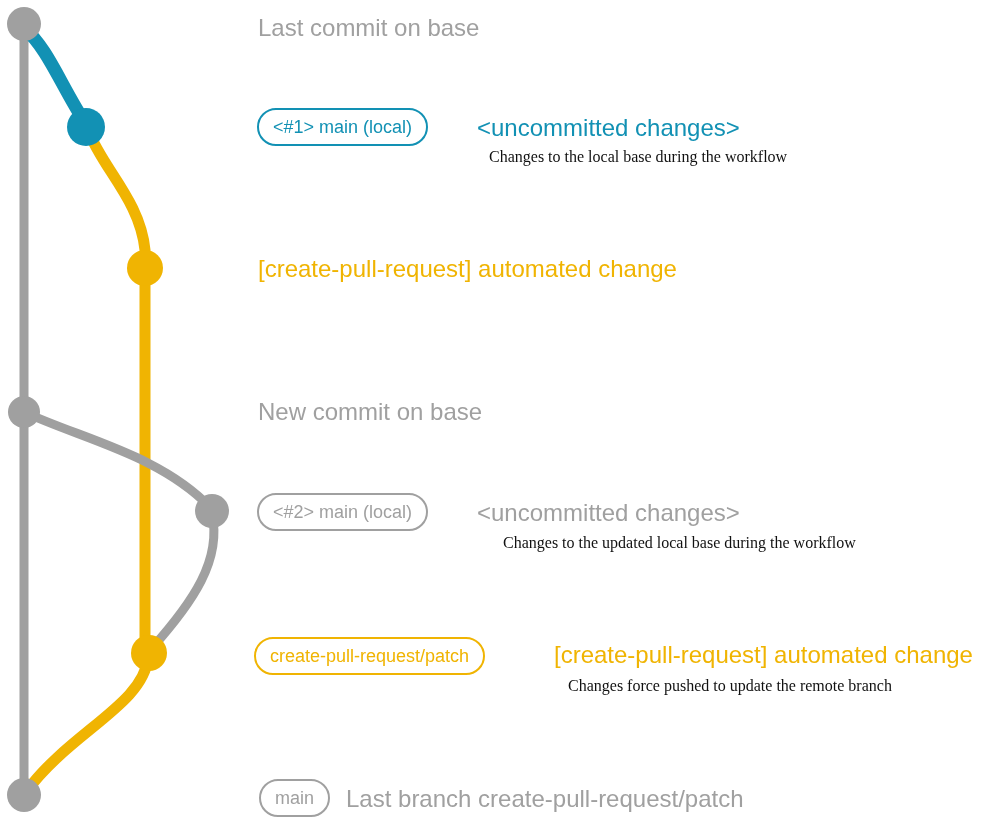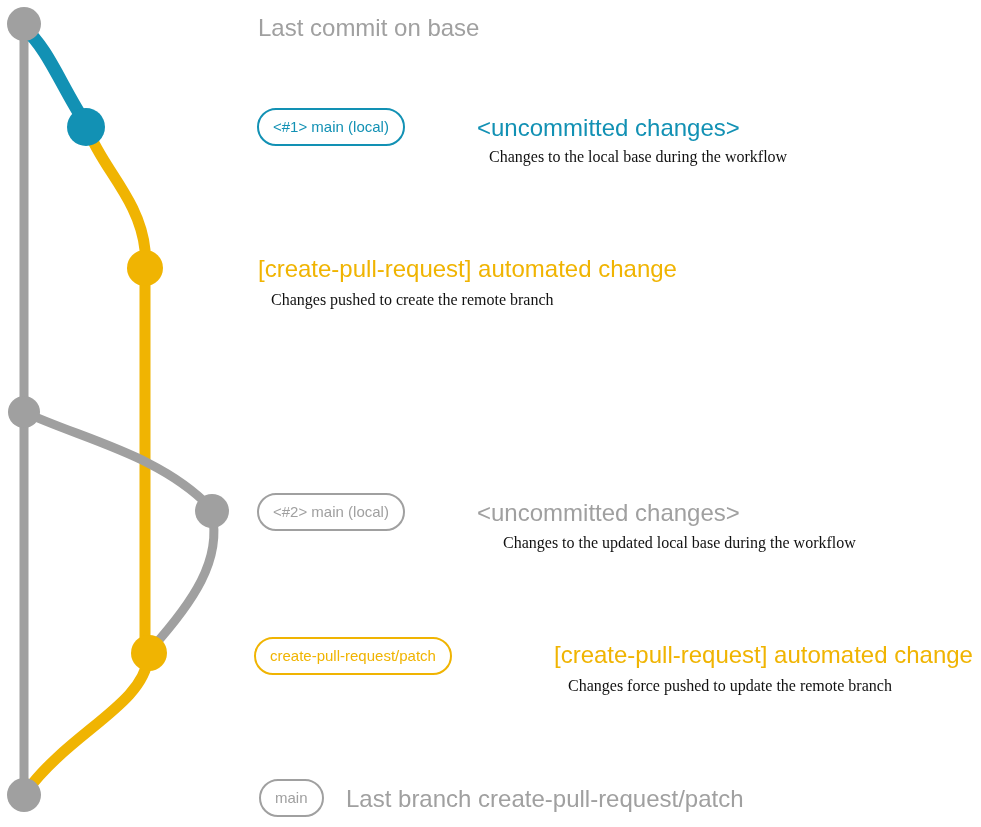--- a/index.html
+++ b/index.html
@@ -9,21 +9,21 @@
   }
   .graph-svg{position:absolute;left:0;top:0;}
   .abs{position:absolute;white-space:nowrap;}
   .label{font-size:24px;line-height:25px;}
   .desc{font-family:"Liberation Serif", serif;font-size:16px;line-height:24px;color:var(--dark);}
   .gray{color:var(--gray);}
   .blue{color:var(--blue);}
   .yellow{color:var(--yellow);}
   .badge{
     display:inline-block;border:2px solid;border-radius:20px;
-    padding:5px 14px;font-size:15px;line-height:24px;background:#fff;
+    padding:5px 14px;font-size:18px;line-height:24px;background:#fff;
   }
   .badge.blue{border-color:var(--blue);color:var(--blue);}
   .badge.gray{border-color:var(--gray);color:var(--gray);text-align:right;}
   .badge.yellow{border-color:var(--yellow);color:var(--yellow);}
 </style>
 </head>
 <body>
 
 <div class="stage">
 
@@ -48,22 +48,22 @@
     <circle cx="24" cy="795" r="17" fill="#a0a0a0"></circle>
   </svg>
 
   <div class="abs label gray" style="left:258px;top:15px;">Last commit on base</div>
 
   <span class="abs badge blue" style="left:257px;top:108px;">&lt;#1&gt; main (local)</span>
   <div class="abs label blue" style="left:477px;top:115px;">&lt;uncommitted changes&gt;</div>
   <div class="abs desc" style="left:489px;top:145px;">Changes to the local base during the workflow</div>
 
   <div class="abs label yellow" style="left:258px;top:256px;">[create-pull-request] automated change</div>
-  <div class="abs desc" style="left:271px;top:288px;">Changes pushed to create the remote branch</div>
 
+  <div class="abs label gray" style="left:258px;top:399px;">New commit on base</div>
 
   <span class="abs badge gray" style="left:257px;top:493px;">&lt;#2&gt; main (local)</span>
   <div class="abs label gray" style="left:477px;top:500px;">&lt;uncommitted changes&gt;</div>
   <div class="abs desc" style="left:503px;top:531px;">Changes to the updated local base during the workflow</div>
 
   <span class="abs badge yellow" style="left:254px;top:637px;">create-pull-request/patch</span>
   <div class="abs label yellow" style="left:554px;top:642px;">[create-pull-request] automated change</div>
   <div class="abs desc" style="left:568px;top:674px;">Changes force pushed to update the remote branch</div>
 
   <span class="abs badge gray" style="left:259px;top:779px;">main</span>

